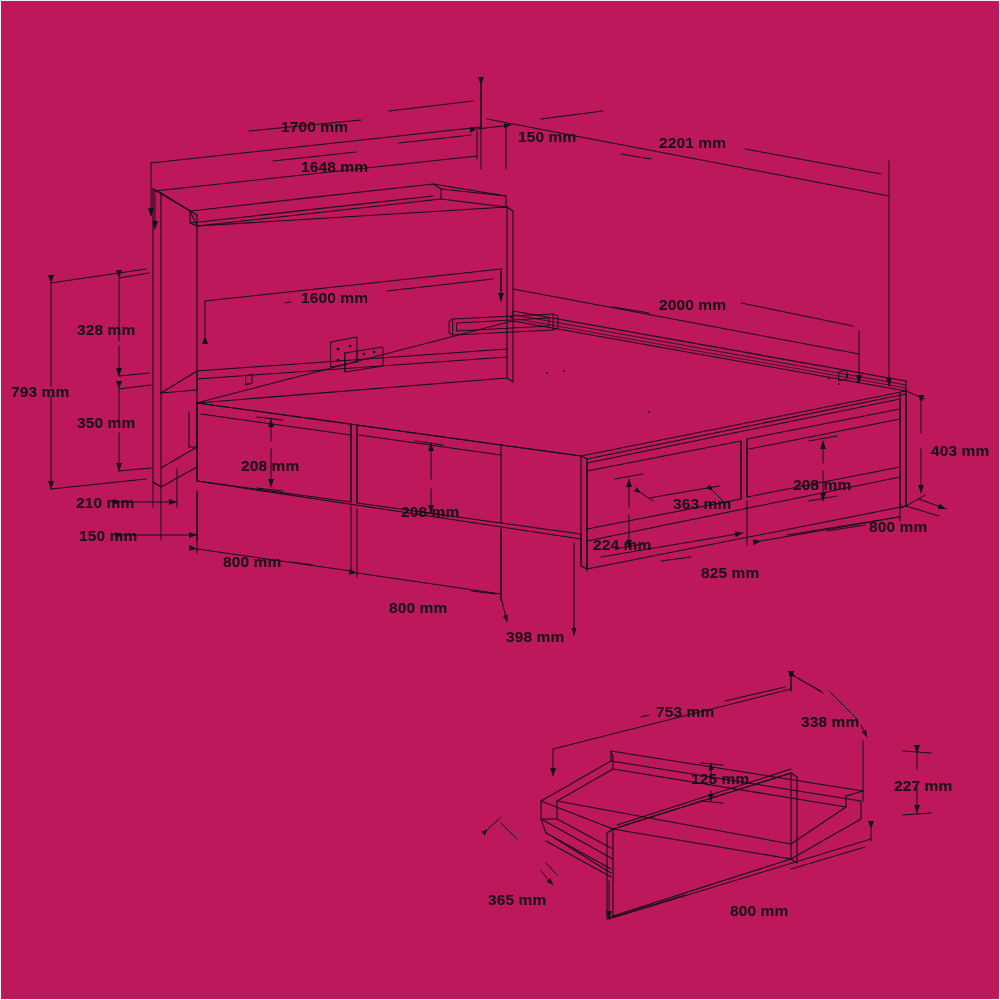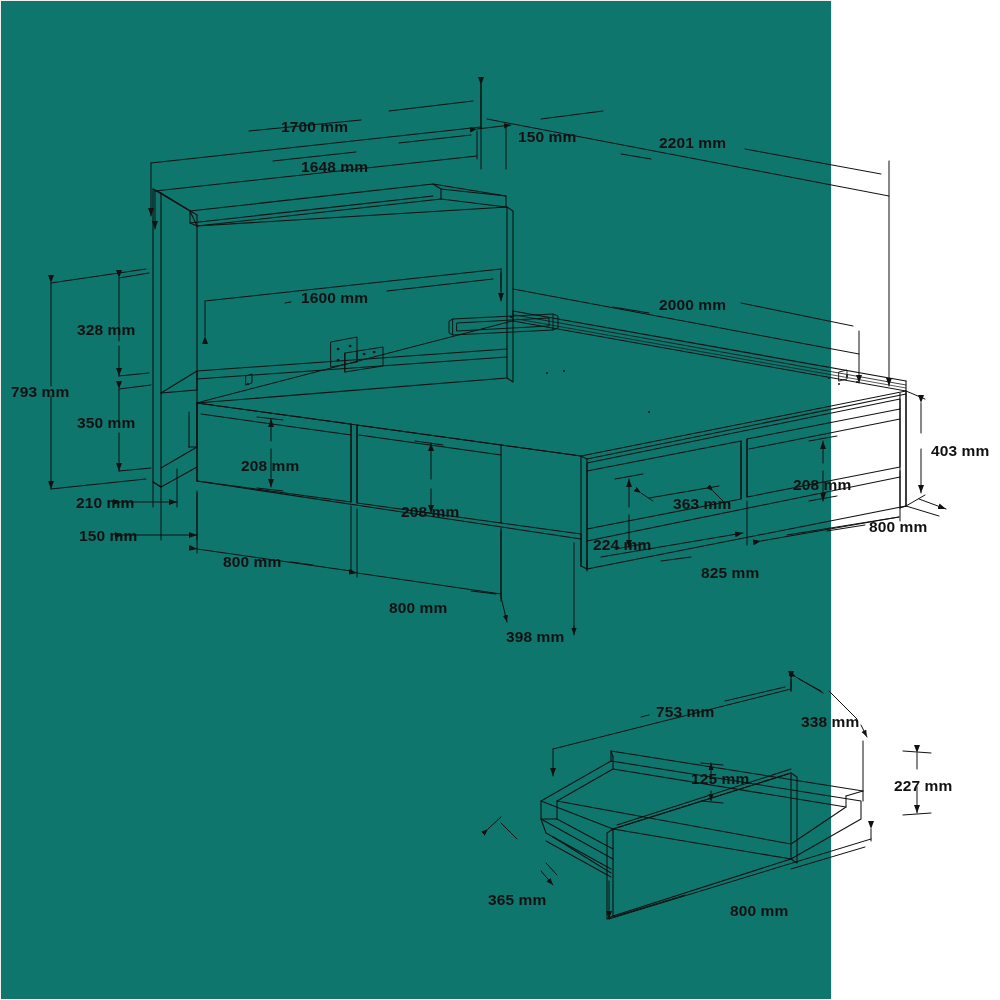--- a/index.html
+++ b/index.html
@@ -1,18 +1,18 @@
 <!DOCTYPE html>
 <html><head>
 <meta charset="utf-8">
 <style>
   html,body{margin:0;padding:0;background:#fff;}
   body{width:1000px;height:1000px;overflow:hidden;
        font-family:"Liberation Sans","DejaVu Sans",sans-serif;}
-  #sheet{position:relative;width:832px;height:1000px;background:#0f766e;
+  #sheet{position:relative;width:1000px;height:1000px;background:#be185d;
          box-sizing:border-box;border:1px solid #f0f0f0;}
   svg{display:block;}
   .dimtext{font-family:"Liberation Sans","DejaVu Sans",sans-serif;
            font-size:15.5px;font-weight:bold;fill:#111111;
            letter-spacing:0.1px;}
 </style>
 </head>
 <body>
 
 <div id="sheet">

